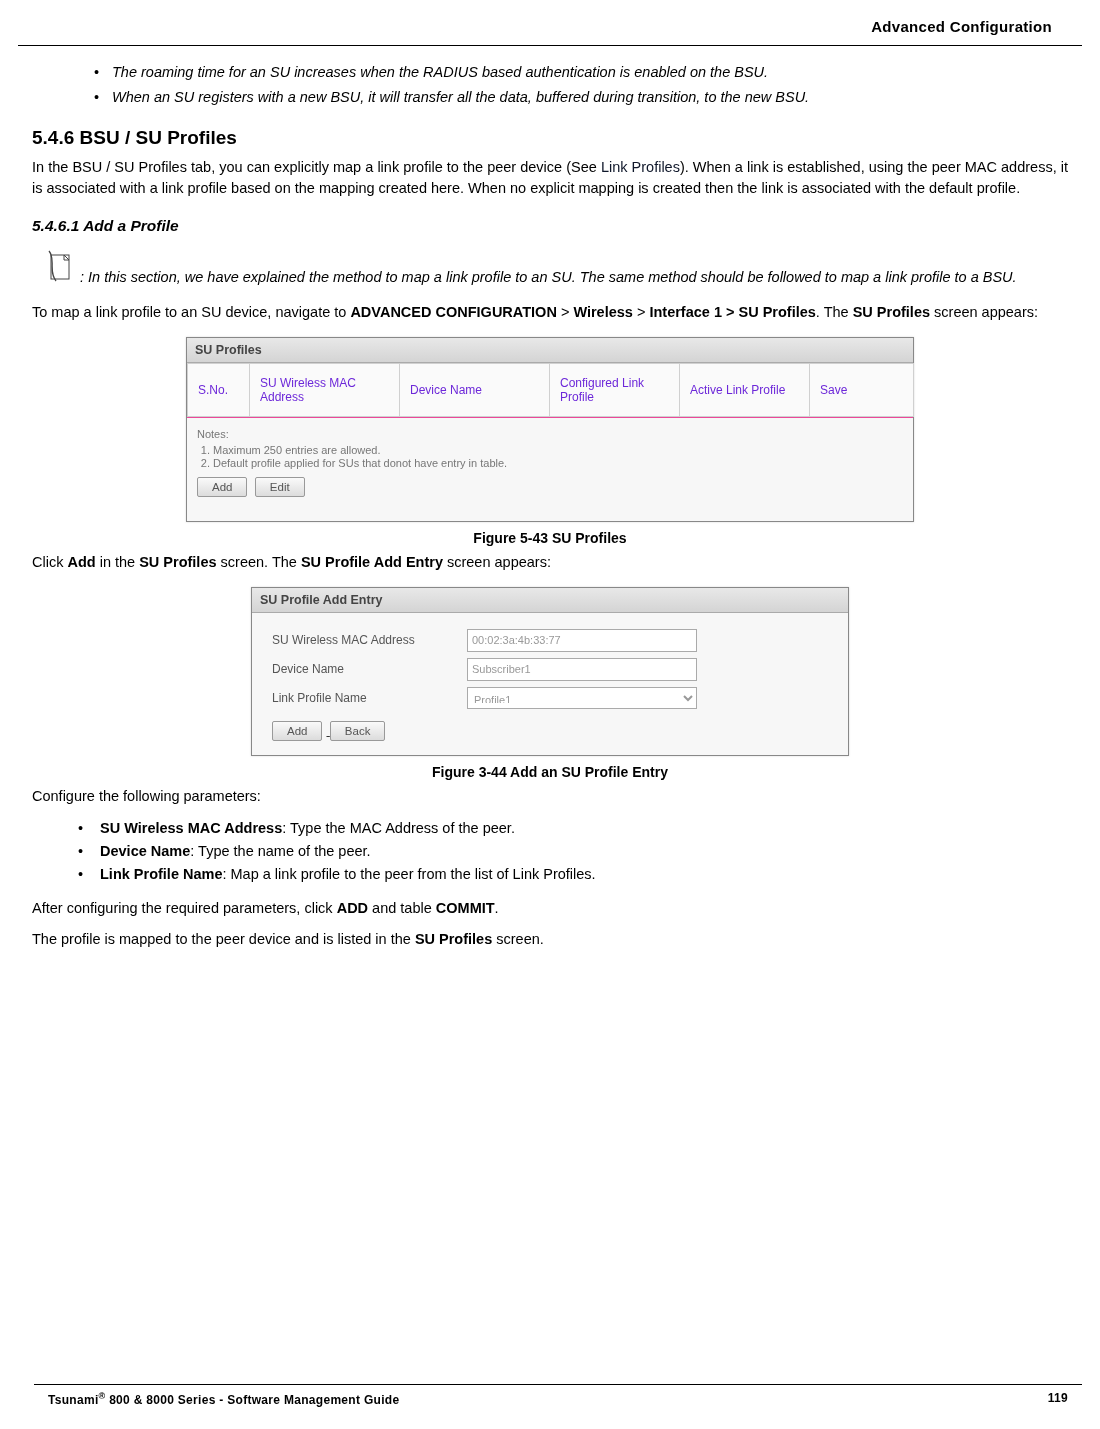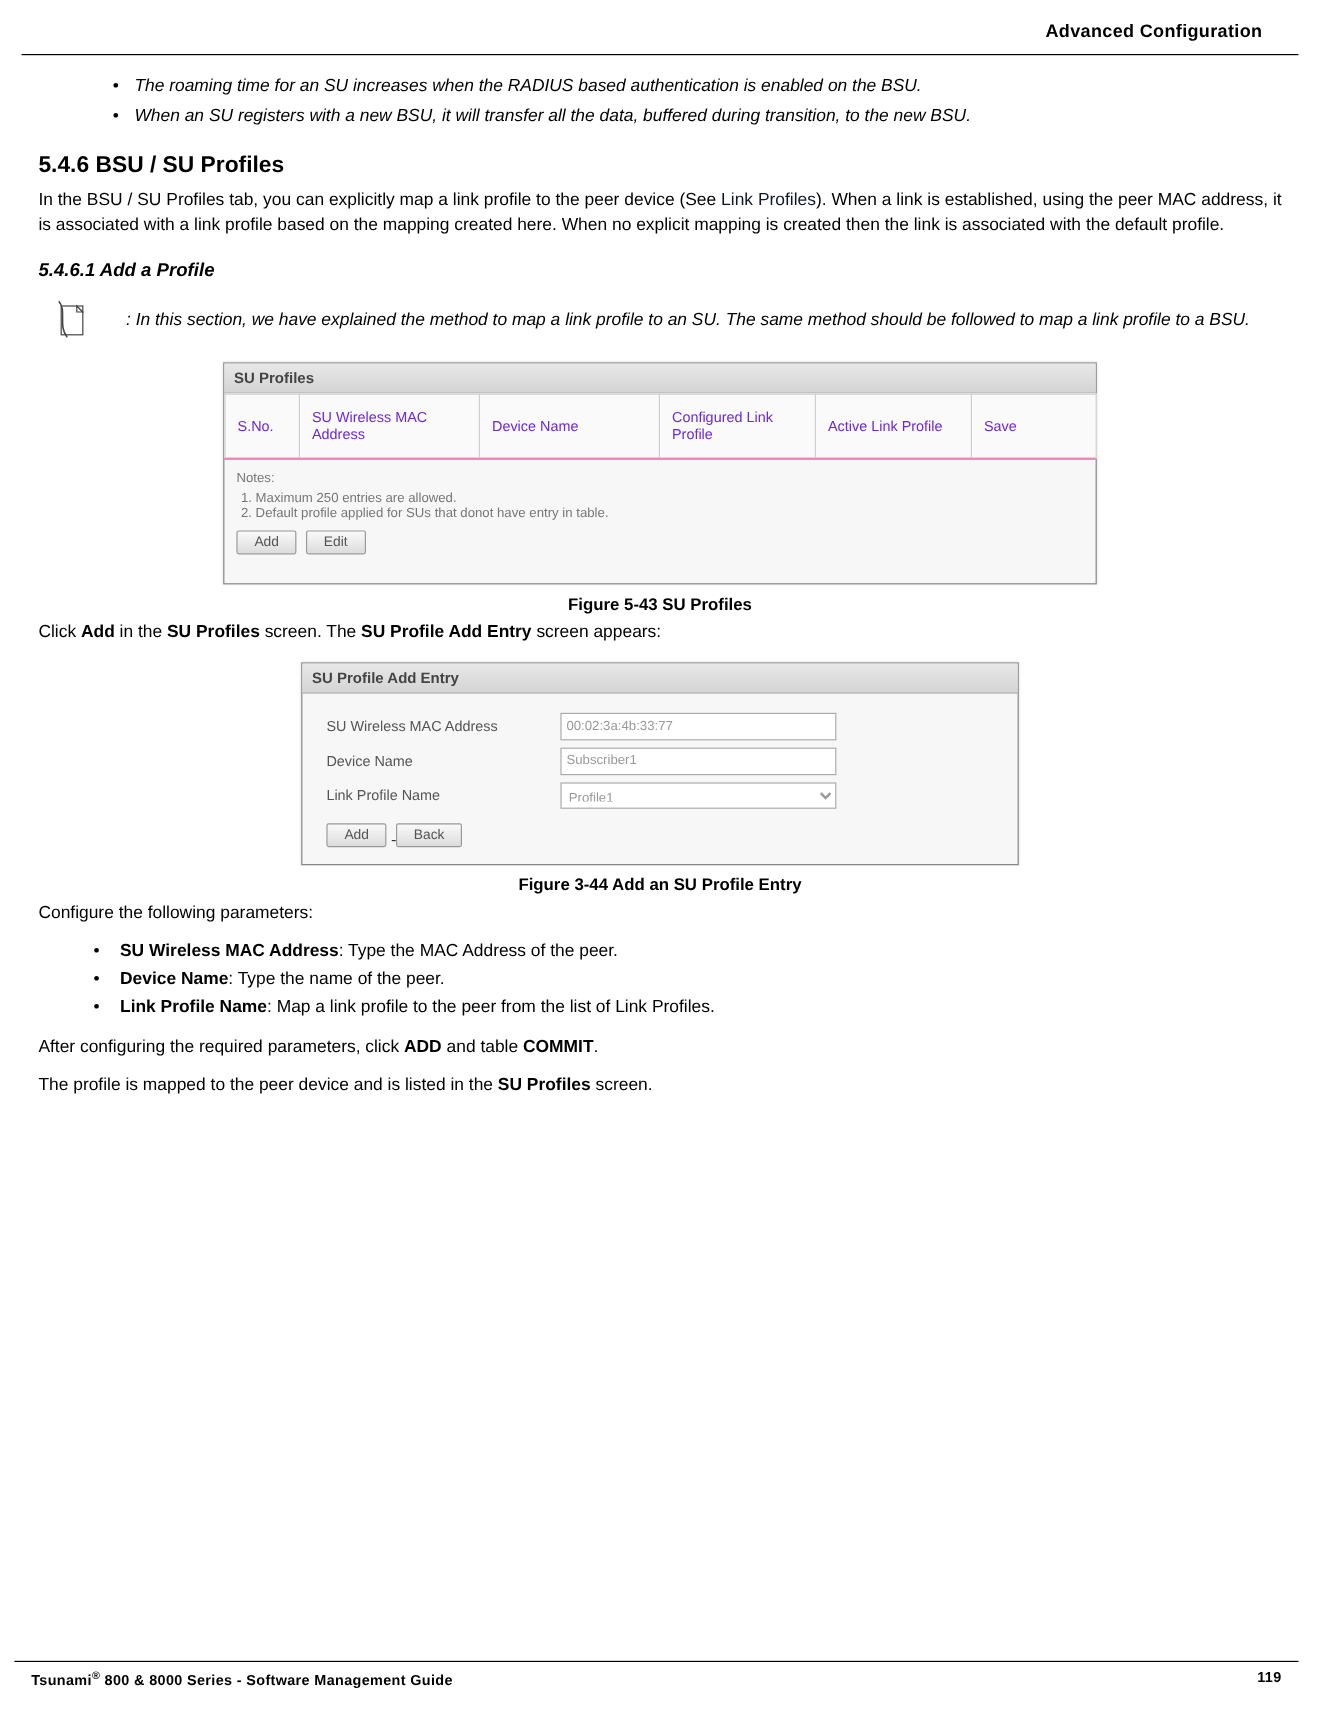--- a/index.html
+++ b/index.html
@@ -63,23 +63,22 @@
       font-size: 14.5px;
       line-height: 1.45;
       text-align: justify;
       margin: 6px 0 10px 0;
     }
     .body-text .link-ref {
       color: #0f172a;
     }
     .note-block {
       display: flex;
-      align-items: center;
+      align-items: flex-end;
       margin: 12px 0 14px 14px;
-      gap: 25px;
     }
     .note-icon {
       flex: 0 0 auto;
       margin-right: 4px;
       margin-top: 2px;
     }
     .note-text {
       font-style: italic;
       font-size: 14.5px;
       line-height: 1.45;
@@ -220,21 +219,21 @@
       padding-left: 28px;
     }
     .param-item::before {
       content: "•";
       position: absolute;
       left: 6px;
     }
     .footer {
       position: absolute;
       bottom: 22px;
-      left: 12px;
+      left: 34px;
       right: 18px;
     }
     .footer-rule {
       border: none;
       border-top: 1px solid #000;
       margin: 0 0 6px 0;
     }
     .footer-content {
       display: flex;
       justify-content: space-between;
@@ -283,20 +282,23 @@
     <span class="note-icon">
       <svg width="30" height="36" viewBox="0 0 30 36">
         <rect x="5" y="6" width="18" height="24" fill="none" stroke="#444" stroke-width="1"></rect>
         <path d="M18 6 L23 11 L18 11 Z" fill="#fff" stroke="#444" stroke-width="1"></path>
         <path d="M3 2 C 10 10, 2 22, 10 32" fill="none" stroke="#444" stroke-width="1.3"></path>
       </svg>
     </span>
     <span class="note-text">: In this section, we have explained the method to map a link profile to an SU. The same method should be followed to map a link profile to a BSU.</span>
   </div>
 
+  <p class="body-text">
+    <span>To map a link profile to an SU device, navigate to </span><b>ADVANCED CONFIGURATION</b><span> &gt; </span><b>Wireless</b><span> &gt; </span><b>Interface 1 &gt; SU Profiles</b><span>. The </span><b>SU Profiles</b><span> screen appears:</span>
+  </p>
 
   <div class="figure-wrap">
     <div class="sshot1">
       <div class="sshot-header">SU Profiles</div>
       <table class="sshot1-table">
         <colgroup>
           <col style="width:62px">
             <col style="width:150px">
             <col style="width:150px">
           <col style="width:130px">

